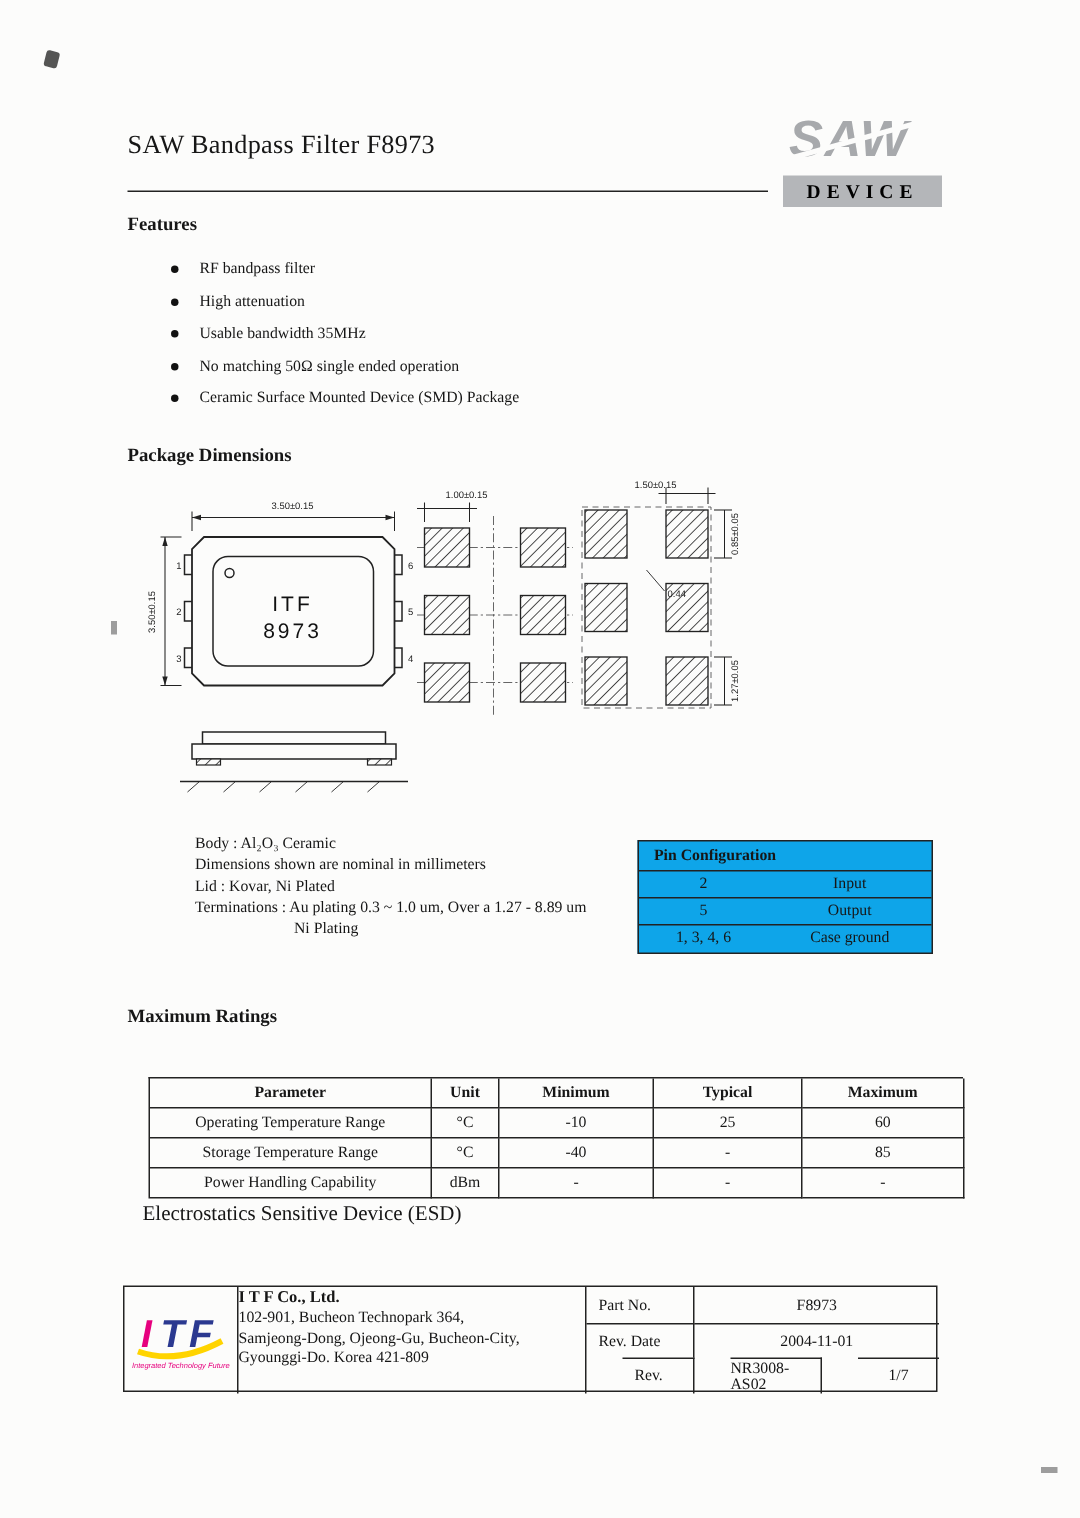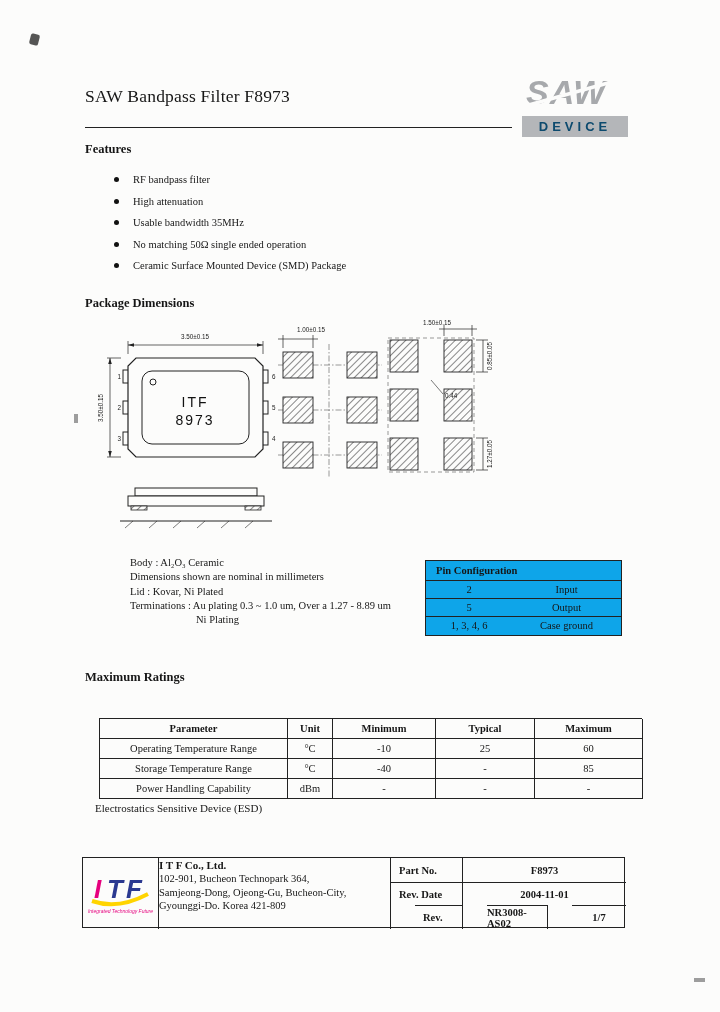--- a/index.html
+++ b/index.html
@@ -8,21 +8,21 @@
   .page { position:relative; width:720px; height:1012px; background:#fcfcfb; overflow:hidden; }
   .abs { position:absolute; }
 
   
   .title { position:absolute; left:85px; top:86px; font-size:17.5px; font-weight:normal; letter-spacing:.2px; }
   .title-rule { position:absolute; left:85px; top:127px; width:427px; border-top:1.4px solid #222; }
   .brand { position:absolute; left:522px; top:72px; width:106px; }
   .saw-text { font-family:"Liberation Sans",sans-serif; font-weight:bold; font-style:italic;
               font-size:34px; fill:var(--logo_gray,#a7a9ac); letter-spacing:1px; }
   .device-bar { height:21px; background:var(--device_bar,#b4b6b9); display:flex; align-items:center; justify-content:center; }
-  .device-bar span { color:#0c4a6e; font-family:Liberation Sans, sans-serif; font-weight:bold; font-size:13px; letter-spacing:4px; }
+  .device-bar span { color:#000000; font-family:Liberation Serif, serif; font-weight:bold; font-size:13px; letter-spacing:4px; }
 
   
   .h2 { position:absolute; left:85px; font-size:12.5px; font-weight:bold; }
   .features-h { top:142px; }
   .pkg-h { top:296px; }
   .mr-h { top:670px; }
 
   
   .features { position:absolute; left:114px; top:169px; list-style:none; }
   .features li { display:flex; align-items:center; height:21.5px; font-size:10.5px; }
@@ -43,31 +43,31 @@
   .pt-row:last-child { border-bottom:none; }
   .pt-pin, .pt-func { text-align:center; }
 
   
   .mr-table { position:absolute; left:99px; top:718px; width:543px; display:grid;
               grid-template-columns:188px 45px 103px 99px 108px; grid-auto-rows:20px;
               border-left:1.2px solid #222; border-top:1.2px solid #222; font-size:10.5px; }
   .mr-cell { border-right:1.2px solid #222; border-bottom:1.2px solid #222;
              display:flex; align-items:center; justify-content:center; }
   .mr-head { font-weight:bold; }
-  .esd { position:absolute; left:95px; top:802px; font-size:11px; }
+  .esd { position:absolute; left:95px; top:802px; font-size:14px; }
 
   
   .footer { position:absolute; left:82px; top:857px; width:543px; height:71px; display:grid;
             grid-template-columns:76px 232px 72px 85px 78px; grid-template-rows:24px 23px 24px;
             border:1.2px solid #222; font-size:10.5px; background:#fcfcfb; }
   .f-logo { grid-area:1/1/4/2; border-right:1px solid #222; display:flex; flex-direction:column;
             align-items:center; justify-content:center; }
   .f-addr { grid-area:1/2/4/3; border-right:1px solid #222; text-align:left; padding-top:1px; line-height:13.4px; }
   .f-company { font-weight:bold; font-size:11px; }
-  .f-cell { display:flex; align-items:center; justify-content:center;font-weight:bold; }
+  .f-cell { display:flex; align-items:center; justify-content:center; }
   .f-label { grid-column:3; border-right:1px solid #222; justify-content:flex-start; padding-left:8px; }
   .f-val-wide { grid-column:4/6; }
   .f-rev { grid-column:4/5; border-right:1px solid #222; }
   .f-page { grid-column:5/6; }
   .r1 { grid-row:1; } .r2 { grid-row:2; } .r3 { grid-row:3;margin-left:24px; }
   .bt { border-top:1px solid #222; }
   .itf-i { font:italic bold 26px "Liberation Sans",sans-serif; fill:var(--itf_magenta,#e6007e); }
   .itf-t { font:italic bold 26px "Liberation Sans",sans-serif; fill:var(--itf_blue,#2b3990); }
   .itf-f { font:italic bold 26px "Liberation Sans",sans-serif; fill:var(--itf_blue,#2b3990); }
   .tagline { font-size:5px; color:var(--itf_magenta,#e6007e); font-family:"Liberation Sans",sans-serif;

